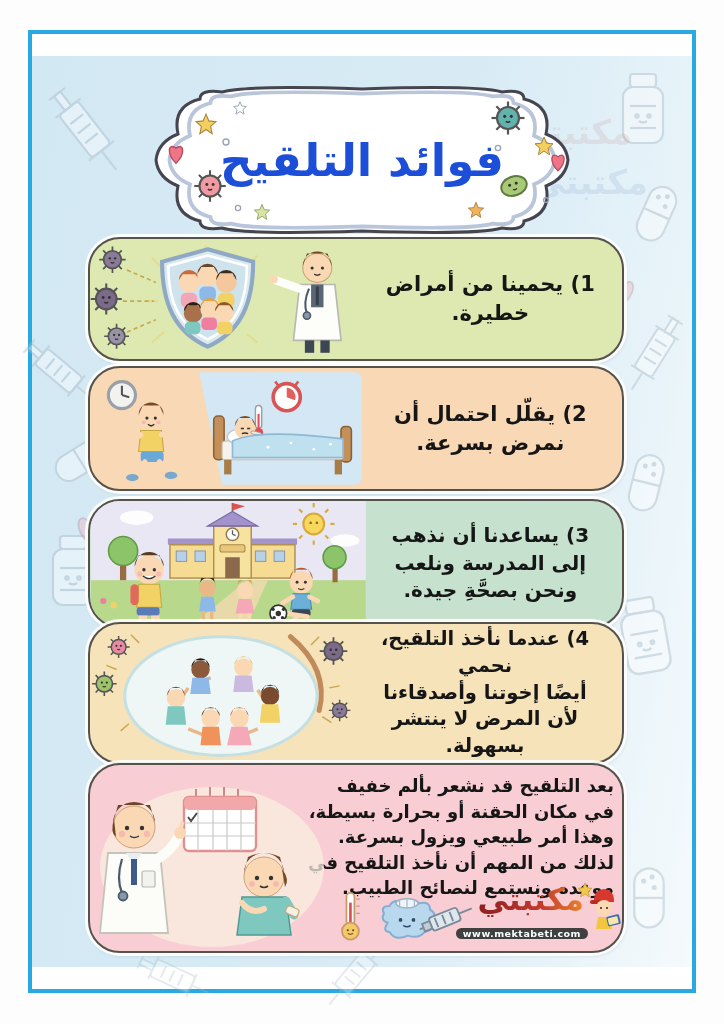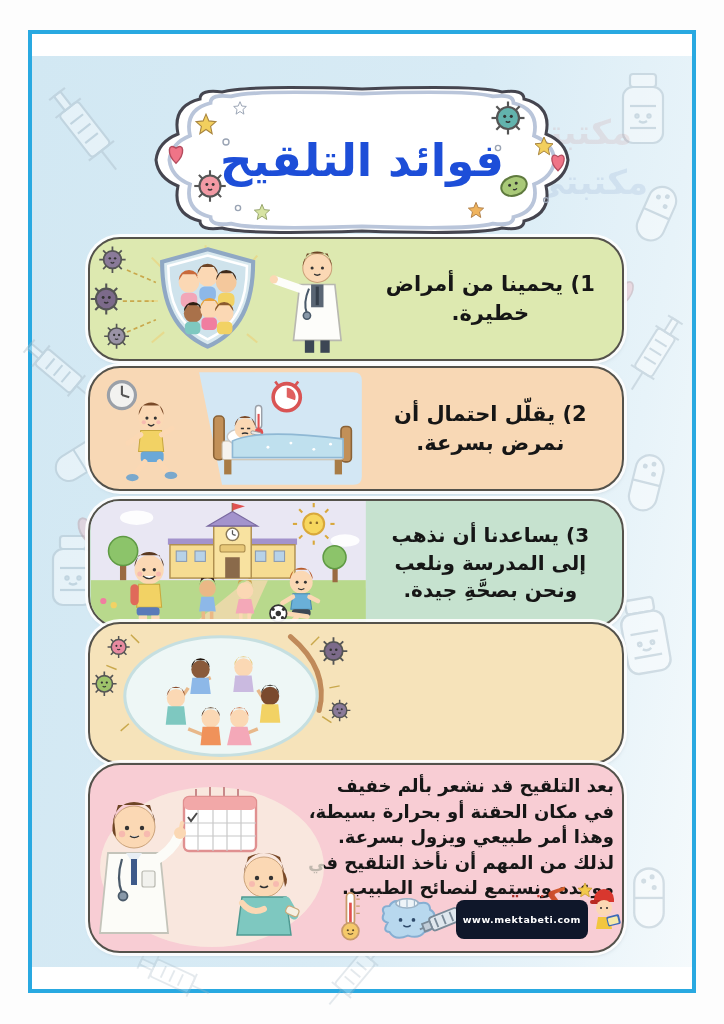--- a/index.html
+++ b/index.html
@@ -57,23 +57,23 @@
   .c5-icons{position:absolute;left:244px;bottom:8px;display:flex;gap:10px;align-items:flex-end;}
   .c5-logo{position:absolute;right:4px;bottom:4px;width:196px;height:64px;}
   .logo-brand{
     position:absolute;right:34px;top:-2px;font-size:31px;font-weight:bold;direction:rtl;
     background:linear-gradient(to left,#e8832a 0%,#c23b2e 40%,#8a1f1f 100%);
     -webkit-background-clip:text;background-clip:text;color:#a83228;
     -webkit-text-fill-color:transparent;
   }
   .logo-star{position:absolute;right:26px;top:0;}
   .logo-site{
-    position:absolute;right:30px;bottom:8px;background:#0f172a;color:#ffffff;
+    position:absolute;right:30px;bottom:8px;background:#404040;color:#ffffff;
     font-size:9.5px;font-weight:bold;letter-spacing:.5px;border-radius:8px;
-    padding:14px 7px;font-family:"DejaVu Sans",sans-serif;
+    padding:0 7px;font-family:"DejaVu Sans",sans-serif;
   }
   .logo-mascot{position:absolute;right:-4px;top:4px;}
   .logo-syringe{position:absolute;left:-6px;bottom:6px;}
 </style>
 </head>
 <body>
 
 <svg width="0" height="0" style="position:absolute" aria-hidden="true">
   <defs>
     <path id="star5" d="M0,-9 L2.6,-2.8 L9,-2.2 L4.2,2.2 L5.6,8.8 L0,5 L-5.6,8.8 L-4.2,2.2 L-9,-2.2 L-2.6,-2.8 Z"></path>
@@ -518,20 +518,24 @@
             <path d="M110,100 L126,100 L128,118 L108,118 Z" fill="#f0925a"></path>
           </g>
           <g>
             <circle cx="146" cy="92" r="9" fill="#fbd8b4"></circle>
               <path d="M137,90 A9,9 0 0 1 155,90 L151,82 L141,82 Z" fill="#c96a3a"></path>
             <path d="M138,100 L154,100 L158,118 L134,118 Z" fill="#f4a8b8"></path>
           </g>
         </g>
       </svg>
     </div>
+    <div class="card-text">4) عندما نأخذ التلقيح، نحمي
+أيضًا إخوتنا وأصدقاءنا
+لأن المرض لا ينتشر
+بسهولة.</div>
   </div>
 
   <div class="card" id="card-5" style="background-color: rgb(248, 205, 212);">
     <div class="c5-text">بعد التلقيح قد نشعر بألم خفيف
 في مكان الحقنة أو بحرارة بسيطة،
 وهذا أمر طبيعي ويزول بسرعة.
 لذلك من المهم أن نأخذ التلقيح في
 موعده ونستمع لنصائح الطبيب.</div>
 
     <div class="c5-illu">

